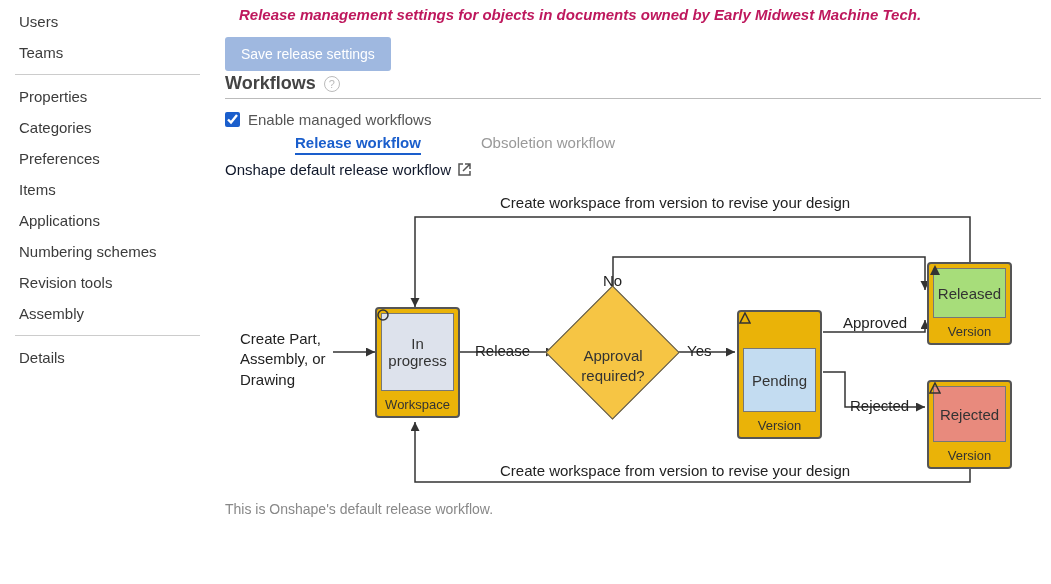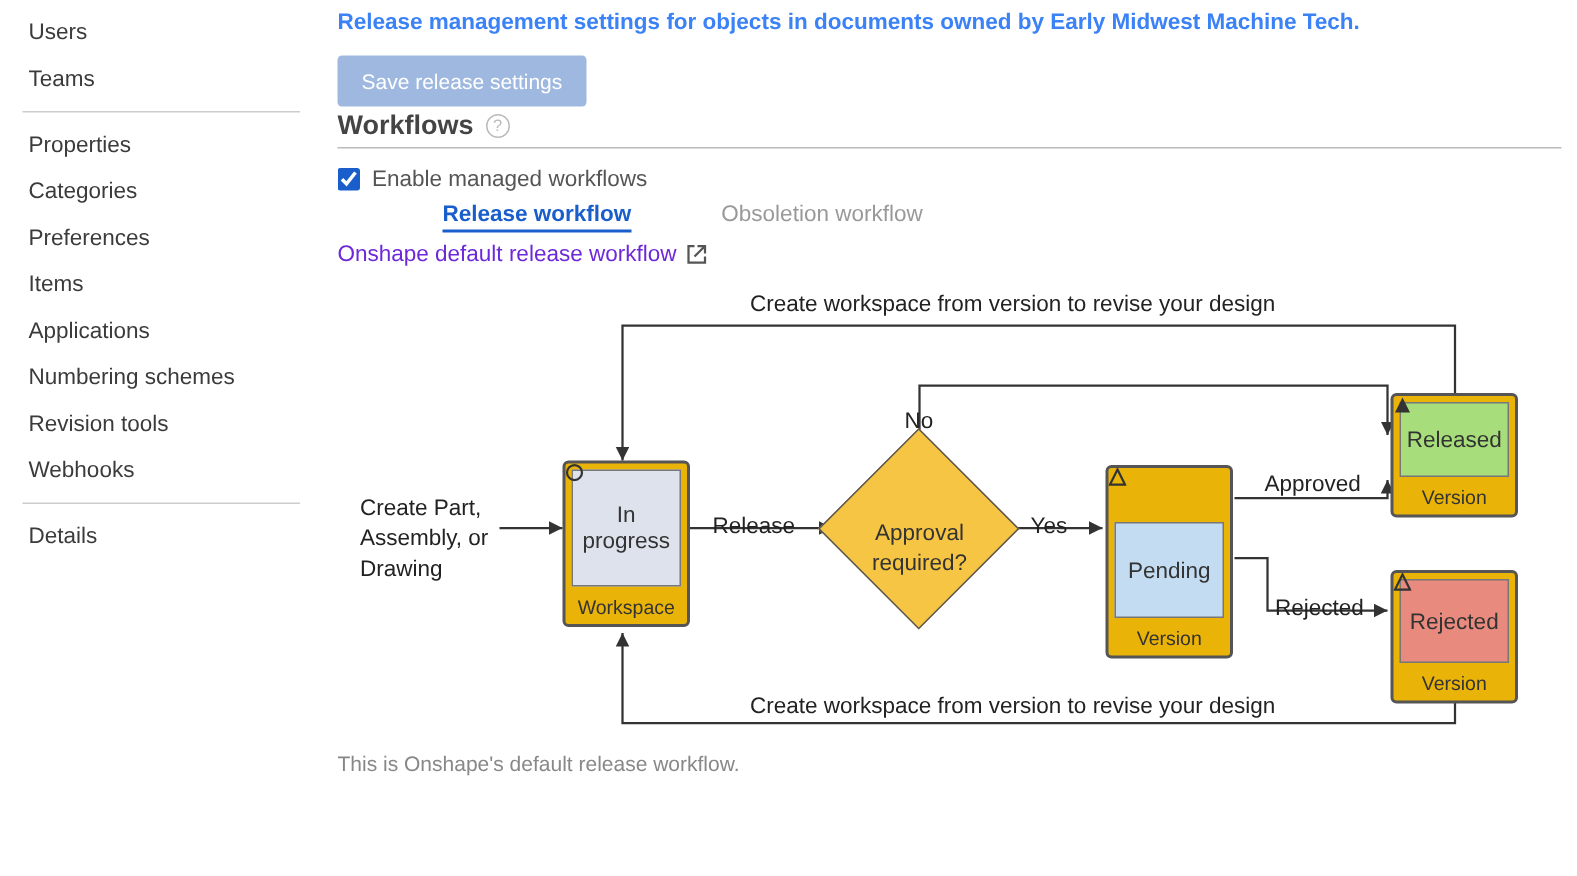--- a/index.html
+++ b/index.html
@@ -34,22 +34,23 @@
     font-weight: 600;
   }
   .main {
     flex: 1;
     padding: 0 10px;
     overflow: hidden;
   }
   .page-title {
     font-size: 15px;
     font-weight: 700;
-    color: #3b82f6;
-    margin: 6px 0 14px 0;
+    color: #be185d;
+    margin: 6px 0 14px 14px;
+    font-style: italic;
   }
   .save-btn {
     background: #9fb8e0;
     color: #fff;
     border: none;
     padding: 9px 16px;
     font-size: 14px;
     border-radius: 3px;
     cursor: pointer;
   }
@@ -97,21 +98,21 @@
     padding-bottom: 2px;
   }
   .tab.active {
     color: #1a5ecc;
     font-weight: 600;
     border-bottom: 2px solid #1a5ecc;
   }
   .wf-label-row {
     margin: 4px 0 0 0;
     font-size: 15px;
-    color: #6d28d9;
+    color: #0f172a;
     display:flex;
     align-items:center;
     gap:6px;
   }
   .ext-icon {
     display:inline-flex;
   }
   .diagram {
     position: relative;
     width: 790px;
@@ -176,21 +177,21 @@
     <div class="sidebar-item">Teams</div>
   </div>
   <div class="sidebar-group">
     <div class="sidebar-item">Properties</div>
     <div class="sidebar-item">Categories</div>
     <div class="sidebar-item">Preferences</div>
     <div class="sidebar-item">Items</div>
     <div class="sidebar-item">Applications</div>
     <div class="sidebar-item">Numbering schemes</div>
     <div class="sidebar-item">Revision tools</div>
-    <div class="sidebar-item">Webhooks</div>
+    <div class="sidebar-item">Assembly</div>
   </div>
   <div class="sidebar-group">
     <div class="sidebar-item">Details</div>
   </div>
 </div>
 
 <div class="main">
   <div class="page-title">Release management settings for objects in documents owned by Early Midwest Machine Tech.</div>
 
   <button class="save-btn">Save release settings</button>

